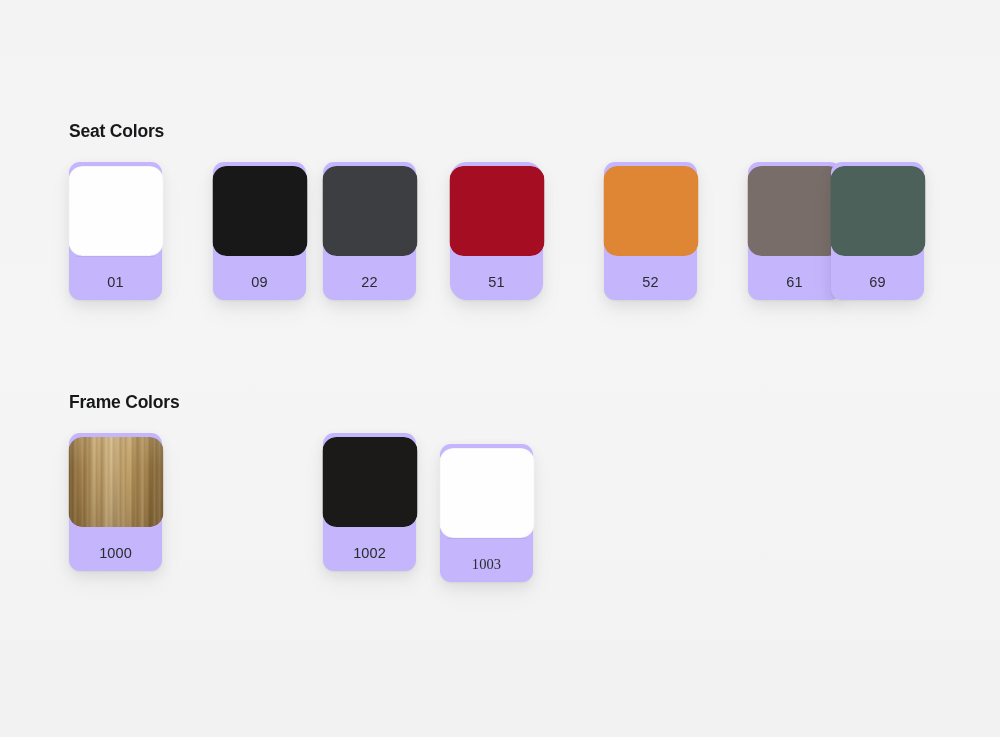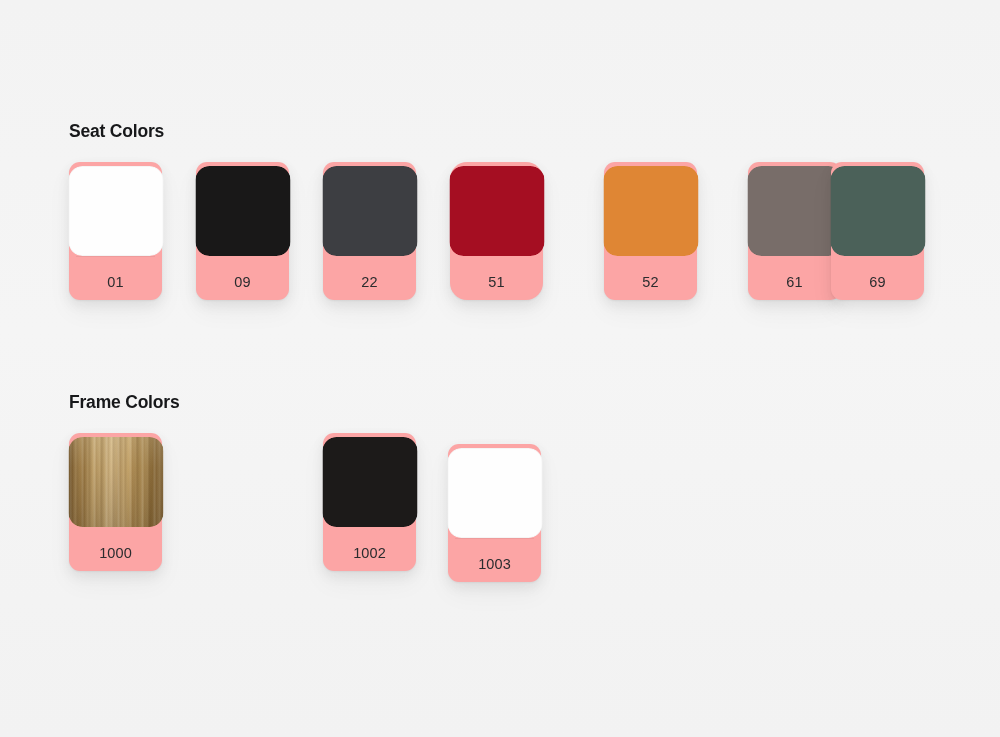--- a/index.html
+++ b/index.html
@@ -49,21 +49,21 @@
     margin-top: 20px;
     height: 140px;
   }
 
   
   .swatch-card {
     position: absolute;
     top: 0;
     width: 93px;
     height: 138px;
-    background: #fca5a5;
+    background: #c4b5fd;
     border-radius: 11px;
     box-shadow:
       0 1px 2px rgba(22,22,24,0.055),
       0 5px 13px rgba(22,22,24,0.075),
       0 12px 26px rgba(22,22,24,0.045);
   }
 
   .swatch-card.nudge-down { top: 11px; }
 
   
@@ -153,21 +153,21 @@
 
   <section class="section" id="section-seat">
     <h2 class="section-title">Seat Colors</h2>
     <div class="swatch-row" id="row-seat">
         <div class="swatch-card light-chip" style="left: 0px;">
           <div class="swatch-chip is-light">
             <div class="fill" style="background: rgb(254, 254, 254);"></div>
           </div>
           <div class="swatch-label">01</div>
         </div>
-        <div class="swatch-card" style="left: 127px;">
+        <div class="swatch-card" style="left: 144px;">
           <div class="swatch-chip">
             <div class="fill" style="background: rgb(25, 24, 24);"></div>
           </div>
           <div class="swatch-label">09</div>
         </div>
         <div class="swatch-card" style="left: 254px;">
           <div class="swatch-chip">
             <div class="fill" style="background: rgb(61, 62, 66);"></div>
           </div>
           <div class="swatch-label">22</div>
@@ -207,21 +207,21 @@
             <div class="fill"></div>
           </div>
           <div class="swatch-label">1000</div>
         </div>
         <div class="swatch-card" style="left: 254px;">
           <div class="swatch-chip">
             <div class="fill" style="background: rgb(28, 26, 25);"></div>
           </div>
           <div class="swatch-label">1002</div>
         </div>
-        <div class="swatch-card light-chip nudge-down" style="left: 379px;">
+        <div class="swatch-card light-chip nudge-down" style="left: 371px; font-family: Liberation Serif, serif;">
           <div class="swatch-chip is-light">
             <div class="fill" style="background: rgb(254, 254, 254);"></div>
           </div>
           <div class="swatch-label">1003</div>
         </div>
       </div>
   </section>
 
 </div>
 

